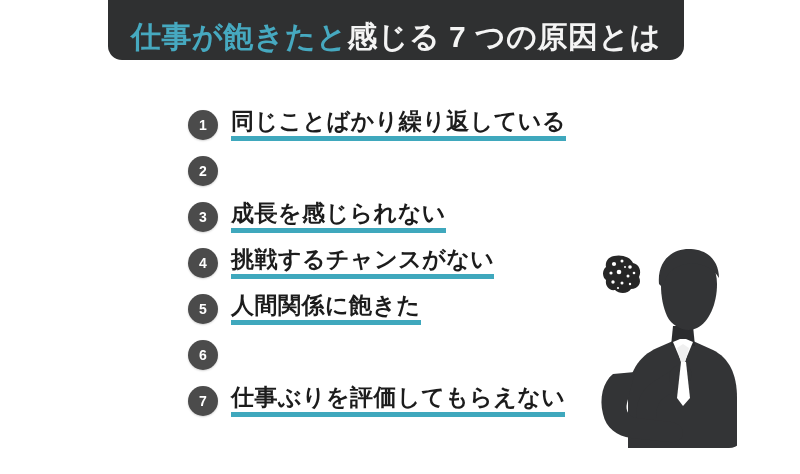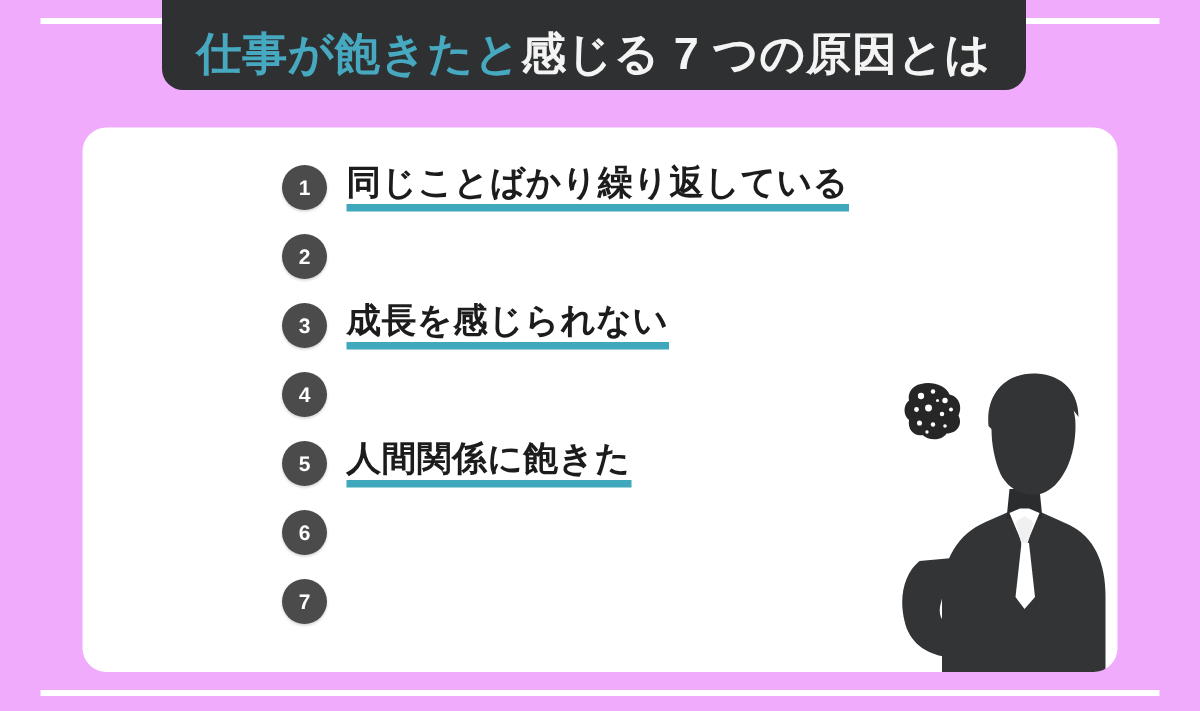--- a/index.html
+++ b/index.html
@@ -14,21 +14,21 @@
     overflow: hidden;
     position: relative;
   }
 
   #canvas {
     position: absolute;
     left: 0;
     top: 0;
     width: 800px;
     height: 474px;
-    background: #f0abfc;
+    background: #ffffff;
   }
 
   
   .rule {
     position: absolute;
     background: #ffffff;
     height: 4px;
   }
   .rule-top {
     left: 27px;
@@ -159,33 +159,35 @@
         <div class="badge">2</div>
       </div>
 
       <div class="list-item">
         <div class="badge">3</div>
         <div class="item-text">成長を感じられない</div>
       </div>
 
       <div class="list-item">
         <div class="badge">4</div>
+        <div class="item-text">挑戦するチャンスがない</div>
       </div>
 
       <div class="list-item">
         <div class="badge">5</div>
         <div class="item-text">人間関係に飽きた</div>
       </div>
 
       <div class="list-item">
         <div class="badge">6</div>
       </div>
 
       <div class="list-item">
         <div class="badge">7</div>
+        <div class="item-text">仕事ぶりを評価してもらえない</div>
       </div>
 
     </div>
 
     <svg class="scribble" viewBox="0 0 46 42">
       <path d="M14 3 C8 4 5 9 6 14 C2 17 2 24 6 27 C5 33 9 38 15 37 C19 41 28 41 31 36 C38 36 42 30 39 24 C42 18 39 11 33 10 C31 4 21 1 14 3 Z" fill="#262626"></path>
       <circle cx="14" cy="11" r="2.1" fill="#ffffff"></circle>
       <circle cx="22" cy="8" r="1.5" fill="#ffffff"></circle>
       <circle cx="30" cy="14" r="1.8" fill="#ffffff"></circle>
       <circle cx="11" cy="20" r="1.6" fill="#ffffff"></circle>

